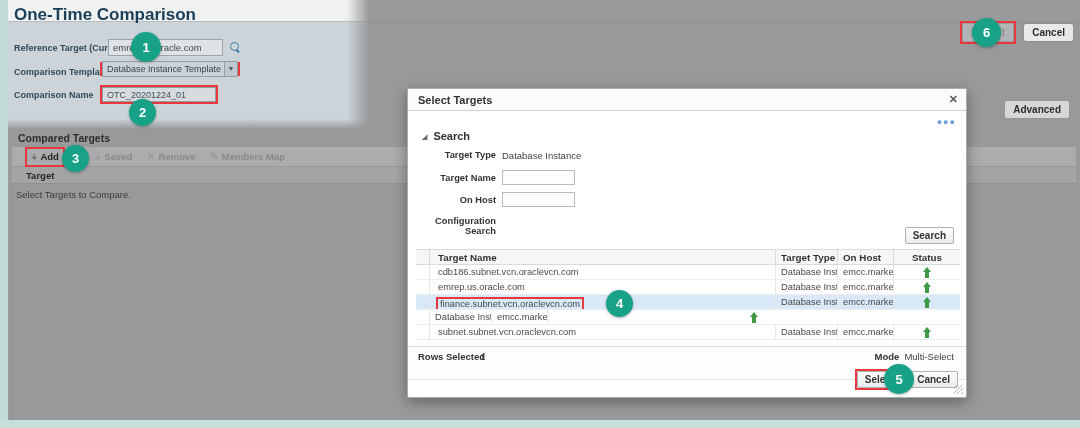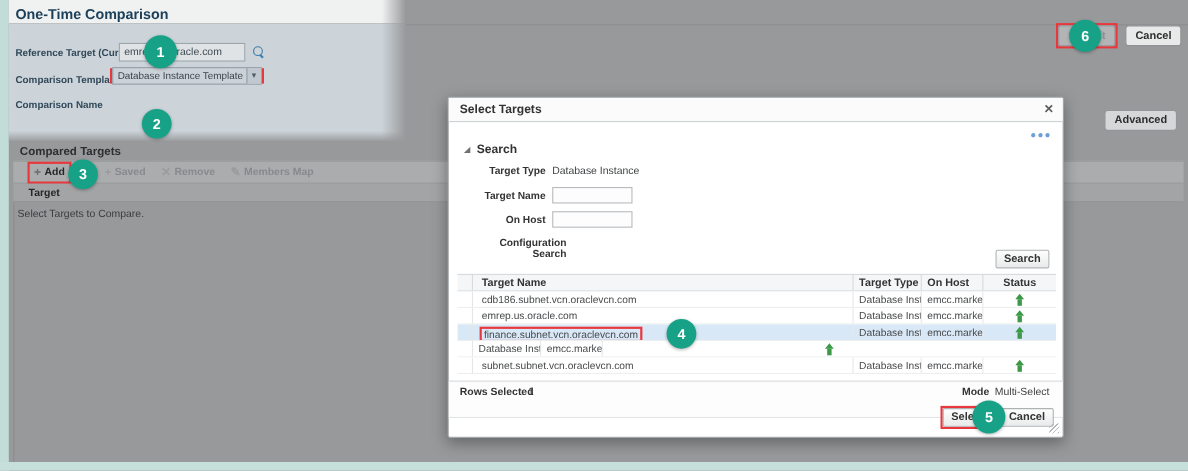--- a/index.html
+++ b/index.html
@@ -20,21 +20,21 @@
   .btn-advanced { position:absolute; right:10px; top:100px; background:#d6d7d8; border-color:#94969a; z-index:1; }
 
   .hl { border:2px solid #e8383d; display:inline-block; line-height:0; }
   .hl > * { line-height:normal; }
 
   
   .bright-patch { position:absolute; left:8px; top:0; width:360px; height:128px; background:#ccd4d9; z-index:3; }
   .bright-patch .band { position:absolute; left:0; top:0; width:100%; height:22px; background:#f0f1f1; border-bottom:1px solid #b9bdc0; }
   .bright-patch .fade-r { position:absolute; right:-1px; top:0; width:22px; height:100%; background:linear-gradient(90deg, rgba(152,153,155,0), #98999b); }
   .bright-patch .fade-b { position:absolute; left:0; bottom:-1px; width:100%; height:10px; background:linear-gradient(180deg, rgba(152,153,155,0), #98999b); }
-  .page-title { position:absolute; left:6px; top:5px; font-size:13px; font-weight:bold; color:#1c405a; }
+  .page-title { position:absolute; left:6px; top:5px; font-size:17px; font-weight:bold; color:#1c405a; }
 
   .form-label { position:absolute; left:6px; font-size:9px; font-weight:bold; color:#31495a; }
   .ref-input { position:absolute; left:100px; top:39px; width:115px; height:17px; background:#dfe3e6;
                border:1px solid #9aa5ac; padding:2px 4px; font-size:9.5px; color:#3f4a52; }
   .tmpl-wrap { position:absolute; left:92px; top:62px; }
   .select-box { position:relative; width:118px; height:16px; background:#ccd3d8; border:1px solid #939ea6;
                 font-size:9px; color:#39444c; padding:2px 16px 2px 4px; white-space:nowrap; overflow:hidden; }
   .select-box .chev { position:absolute; right:0; top:0; width:13px; height:100%; background:#c0c9cf;
                       border-left:1px solid #939ea6; text-align:center; font-size:8px; color:#4e5b66; line-height:14px; }
   .name-wrap { position:absolute; left:92px; top:85px; }
@@ -132,20 +132,23 @@
 
     <div class="form-label" style="top:67px;">Comparison Template</div>
     <span class="hl tmpl-wrap">
       <span class="select-box">
         <span>Database Instance Template</span>
         <span class="chev">▾</span>
       </span>
     </span>
 
     <div class="form-label" style="top:90px;">Comparison Name</div>
+    <span class="hl name-wrap">
+      <span class="name-input" style="display:inline-block;">OTC_20201224_01</span>
+    </span>
 
     <div class="fade-r"></div>
     <div class="fade-b"></div>
   </div>
 
   <div class="ct-title">Compared Targets</div>
   <div class="ct-left-border"></div>
   <div class="ct-toolbar">
     <span class="hl">
       <span class="tbtn tbtn-add" style="padding:2px 4px;">
@@ -182,21 +185,21 @@
 
     <div class="dlg-label" style="top:61px;">Target Type</div>
     <div class="dlg-value" style="top:61px;">Database Instance</div>
 
     <div class="dlg-label" style="top:84px;">Target Name</div>
     <div class="dlg-input" style="top:81px;"></div>
 
     <div class="dlg-label" style="top:106px;">On Host</div>
     <div class="dlg-input" style="top:103px;"></div>
 
-    <div class="dlg-label" style="top:127px;margin-left:19px;">Configuration Search</div>
+    <div class="dlg-label" style="top:127px;">Configuration Search</div>
 
     <button class="btn-dlg dlg-search-btn">Search</button>
 
     <div class="dtable">
       <div class="dt-hrow">
         <div class="c-gut"></div>
         <div class="c-name">Target Name</div>
         <div class="c-type">Target Type</div>
         <div class="c-host">On Host</div>
         <div class="c-stat">Status</div>

